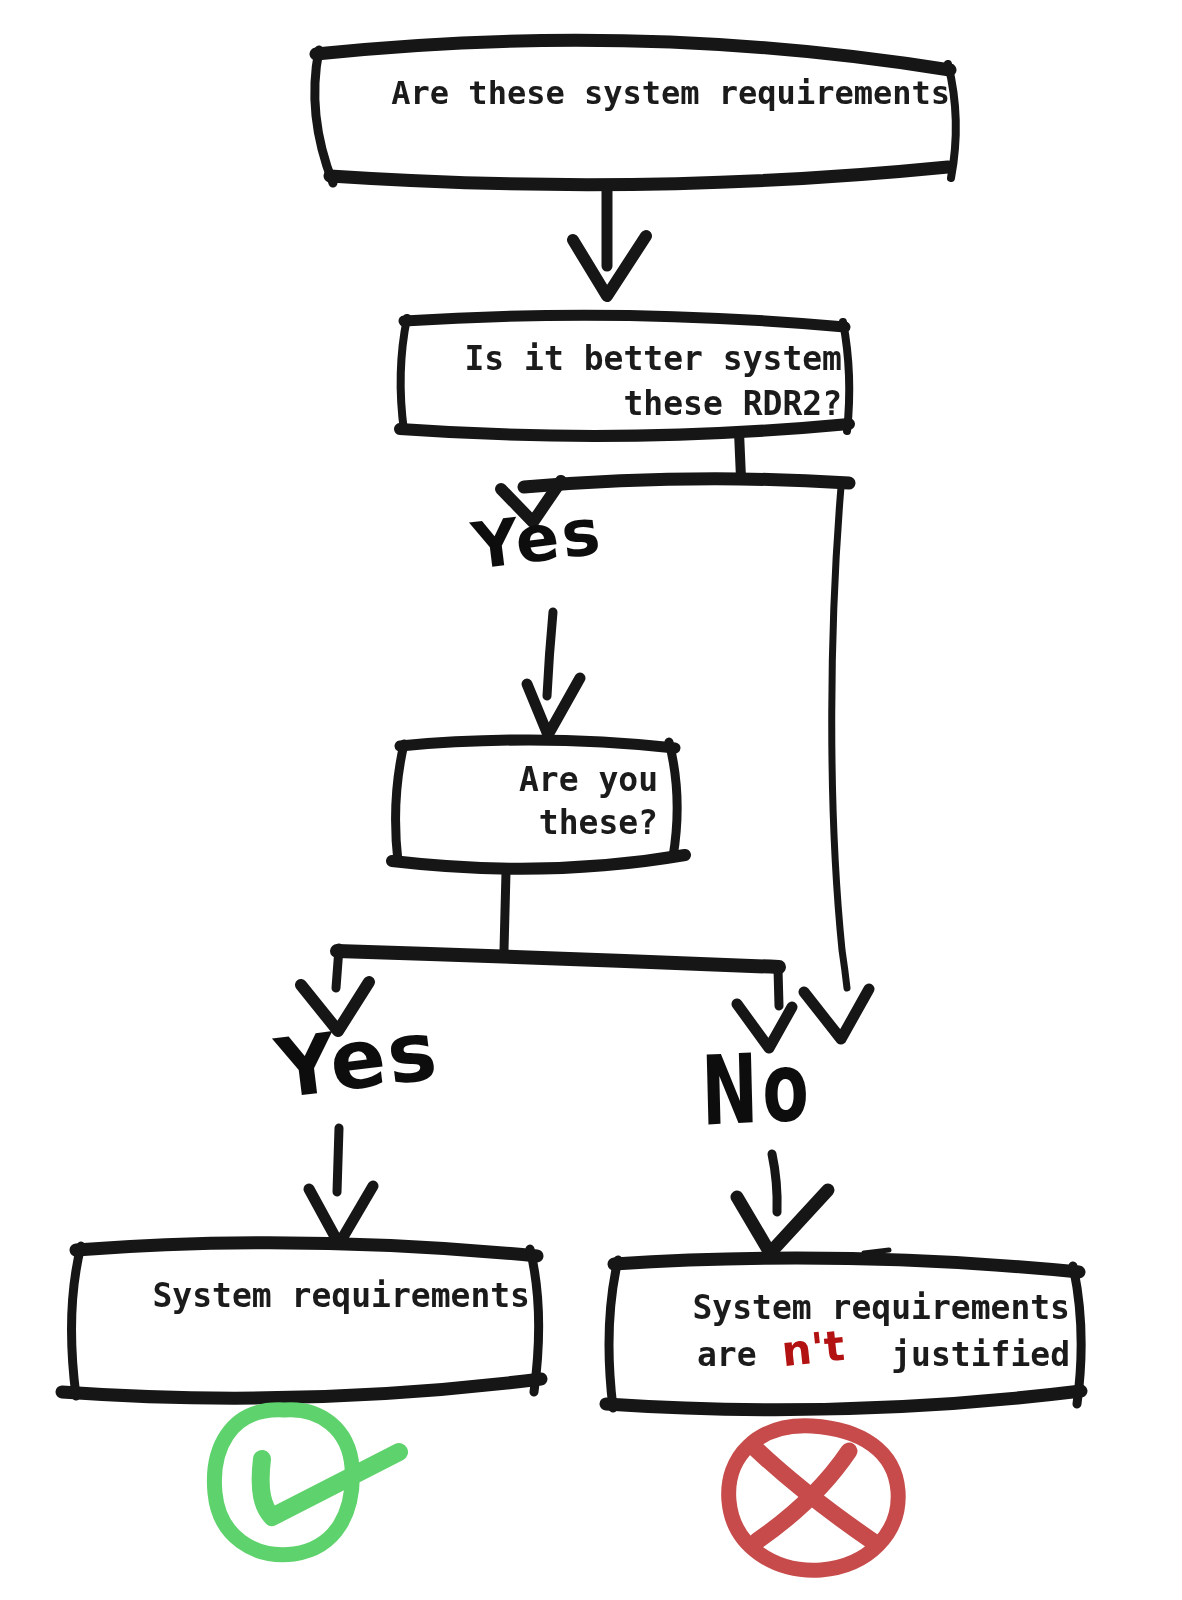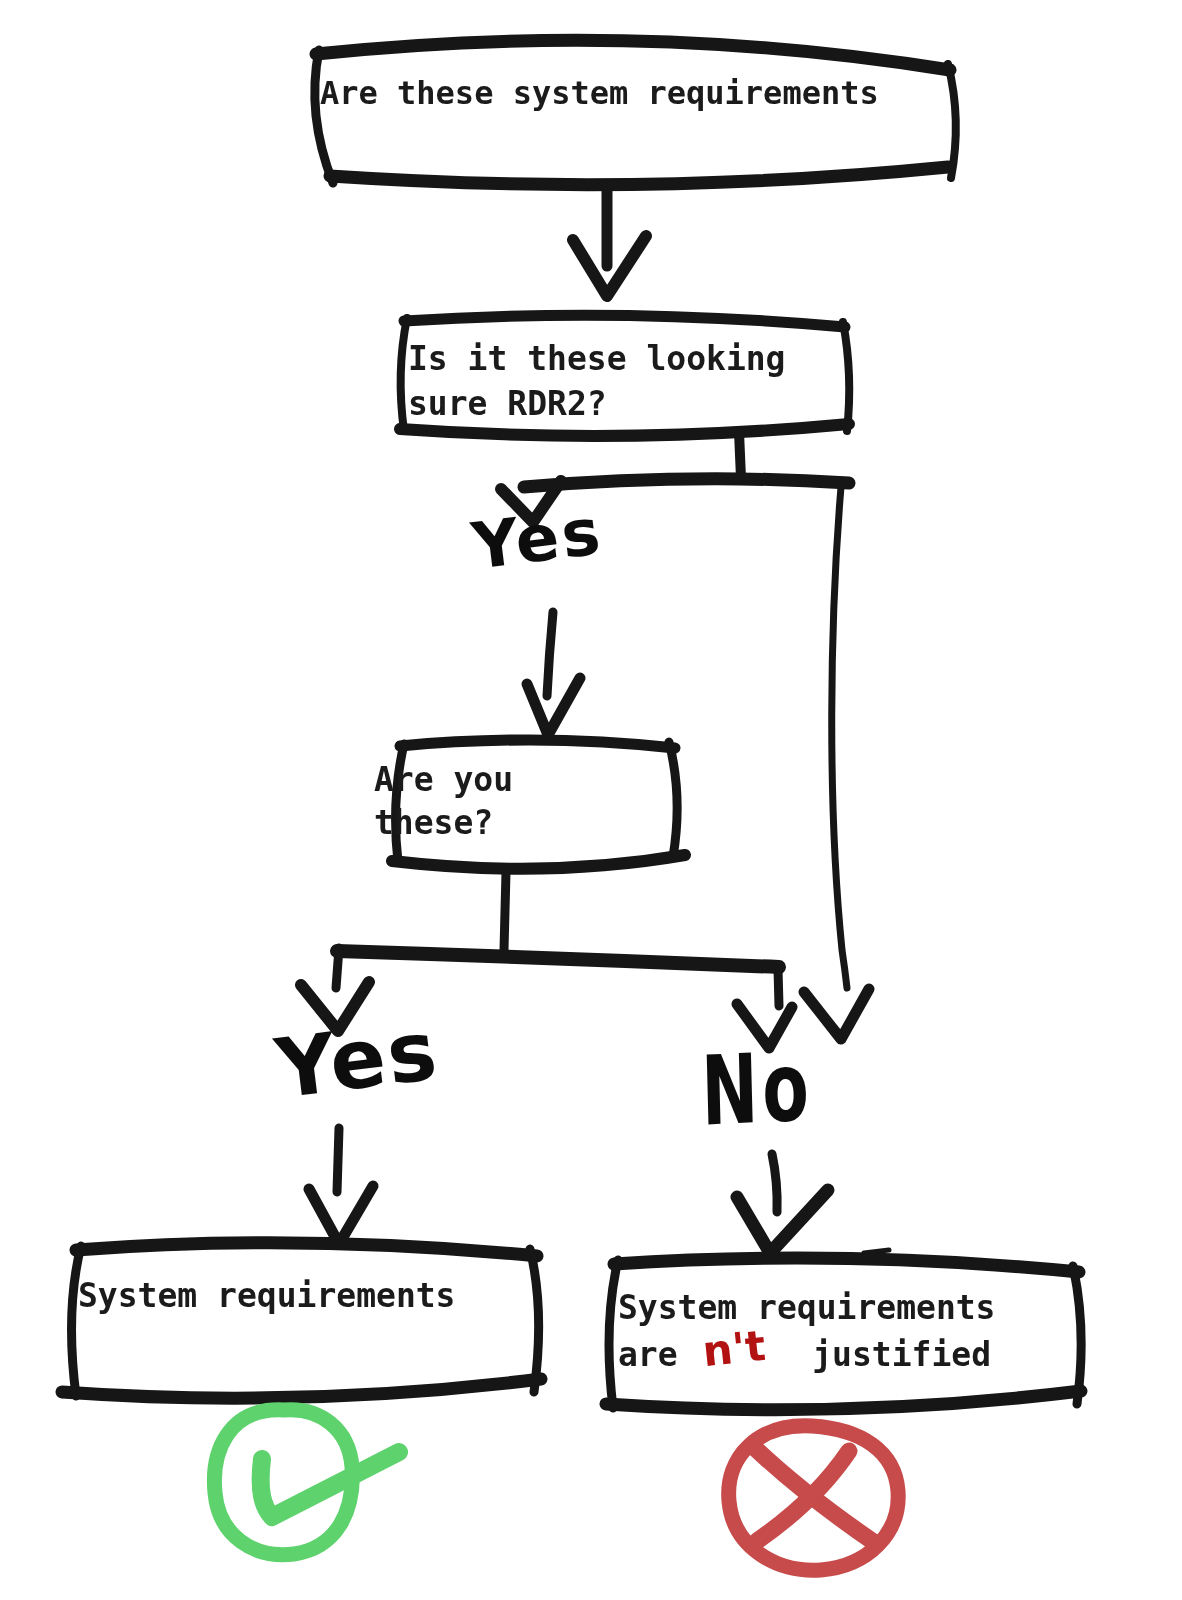--- a/index.html
+++ b/index.html
@@ -6,21 +6,21 @@
   .canvas{
     position:relative;width:1182px;height:1600px;background:#ffffff;
     font-family:"DejaVu Sans Mono",monospace;overflow:hidden;
   }
   .ink{position:absolute;left:0;top:0;}
   .ink path{fill:none;stroke-linecap:round;stroke-linejoin:round;}
   .s-ink{stroke:var(--ink,#161616);}
   .s-green{stroke:var(--green,#5ed26c);}
   .s-red{stroke:var(--red,#c74b4b);}
   .boxtext{
-    position:absolute;text-align:left;font-weight:bold;
+    position:absolute;text-align:right;font-weight:bold;
     font-size:33px;line-height:45px;color:#1b1b1b;
     font-family:"DejaVu Sans Mono",monospace;
   }
   .boxtext .ln{display:block;}
   .hand{
     position:absolute;font-family:"DejaVu Sans",sans-serif;
     font-weight:bold;color:#0d0d0d;white-space:nowrap;
   }
   .yes1{left:472px;top:502px;font-size:64px;transform:rotate(-7deg);letter-spacing:3px;}
   .yes2{left:276px;top:1012px;font-size:82px;transform:rotate(-7deg);letter-spacing:2px;}
@@ -122,25 +122,25 @@
       <path class="s-red" stroke-width="17" d="M756,1449 C792,1483 840,1519 875,1543"></path>
       <path class="s-red" stroke-width="17" d="M849,1451 C822,1491 786,1521 757,1541"></path>
     </g>
   </svg>
 
   <div class="boxtext" style="left:320px;top:70px;width:630px;font-size:32px;line-height:46px;">
     <span class="ln">Are these system requirements</span>
   </div>
 
   <div class="boxtext" style="left:408px;top:336px;width:434px;">
-    <span class="ln">Is it these looking</span>
-    <span class="ln">sure RDR2?</span>
+    <span class="ln">Is it better system</span>
+    <span class="ln">these RDR2?</span>
   </div>
 
-  <div class="boxtext" style="left:374px;top:758px;width:276px;line-height:43px;">
+  <div class="boxtext" style="left:382px;top:758px;width:276px;line-height:43px;">
     <span class="ln">Are you</span>
     <span class="ln">these?</span>
   </div>
 
   <div class="boxtext" style="left:78px;top:1272px;width:452px;line-height:47px;">
     <span class="ln">System requirements</span>
   </div>
 
   <div class="boxtext" style="left:618px;top:1284px;width:452px;line-height:47px;">
     <span class="ln">System requirements</span>

